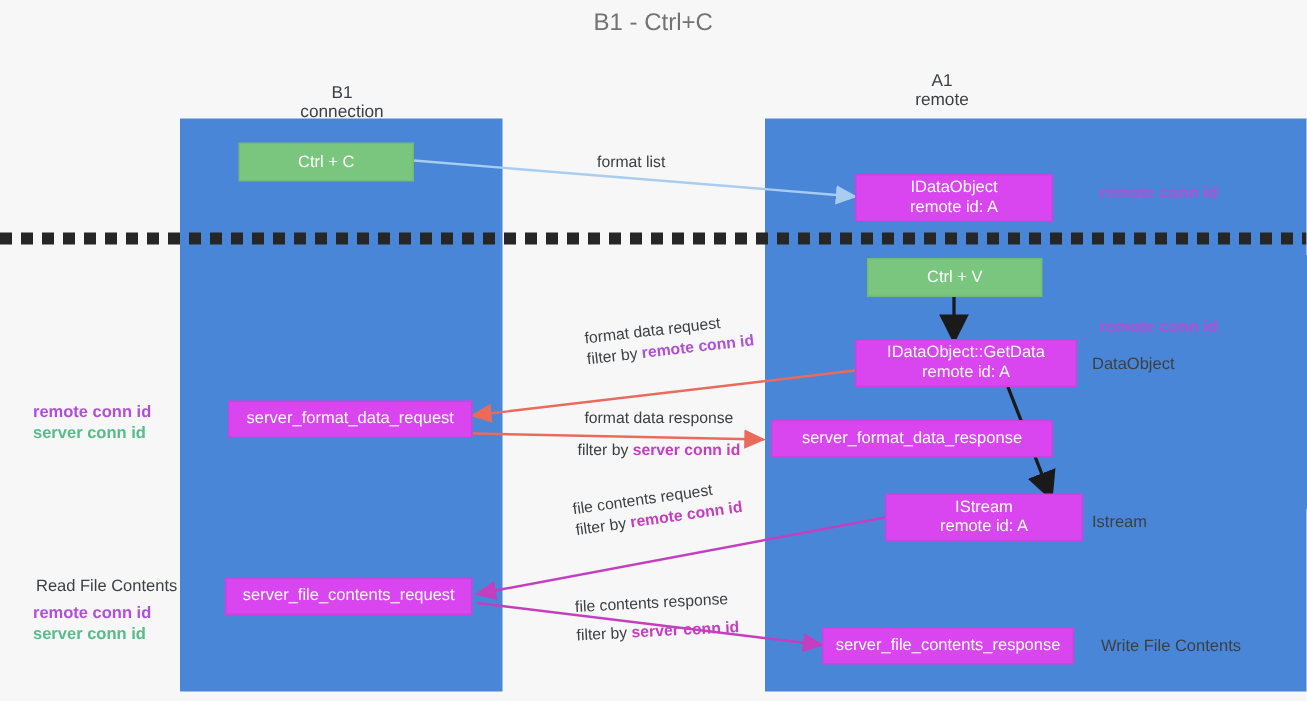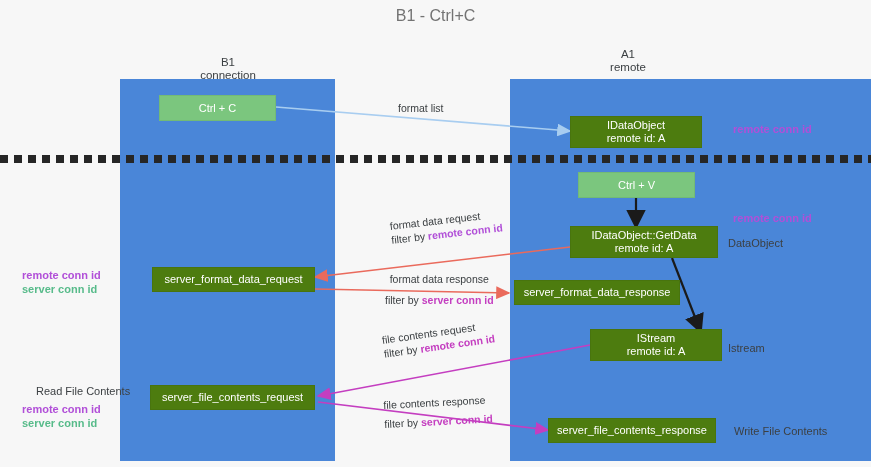--- a/index.html
+++ b/index.html
@@ -41,21 +41,21 @@
   
   .node{
     position:absolute;box-sizing:border-box;
     display:flex;flex-direction:column;
     align-items:center;justify-content:center;
     color:#ffffff;font-size:11px;line-height:13px;
     text-align:left;z-index:5;
     border:1px solid rgba(0,0,0,0.06);
   }
   .node.green{background:#7bc67e;}
-  .node.orange{background:#4d7c0f;}
+  .node.orange{background:#d946ef;}
   .node span{display:block;white-space:nowrap;}
 
   
   .ann{position:absolute;font-size:11px;line-height:14px;z-index:7;}
   .ann span{display:block;white-space:nowrap;}
   .pur{color:#b14fd8;font-weight:bold;}
   .grn{color:#57bb8a;font-weight:bold;}
   .mag{color:#c43ec0;font-weight:bold;}
   .dark{color:#3c4043;font-weight:normal;}
 
@@ -137,21 +137,21 @@
 
   <div class="node orange" style="left:570px;top:226px;width:148px;height:32px;">
     <span>IDataObject::GetData</span>
     <span>remote id: A</span>
   </div>
 
   <div class="node orange" style="left:152px;top:267px;width:163px;height:25px;">
     <span>server_format_data_request</span>
   </div>
 
-  <div class="node orange" style="left:514px;top:280px;width:166px;height:25px;">
+  <div class="node orange" style="left:514px;top:280px;width:188px;height:25px;">
     <span>server_format_data_response</span>
   </div>
 
   <div class="node orange" style="left:590px;top:329px;width:132px;height:32px;">
     <span>IStream</span>
     <span>remote id: A</span>
   </div>
 
   <div class="node orange" style="left:150px;top:385px;width:165px;height:25px;">
     <span>server_file_contents_request</span>
@@ -211,21 +211,21 @@
 
   <div class="ann" style="left:734px;top:424px;">
     <span class="dark">Write File Contents</span>
   </div>
 
   <div class="ann" style="left:22px;top:268px;">
     <span class="pur">remote conn id</span>
     <span class="grn">server conn id</span>
   </div>
 
-  <div class="ann" style="left:24px;top:384px;margin-left:12px;">
+  <div class="ann" style="left:24px;top:384px;">
     <span class="dark">Read File Contents</span>
   </div>
 
   <div class="ann" style="left:22px;top:402px;">
     <span class="pur">remote conn id</span>
     <span class="grn">server conn id</span>
   </div>
 
 </div>
 

